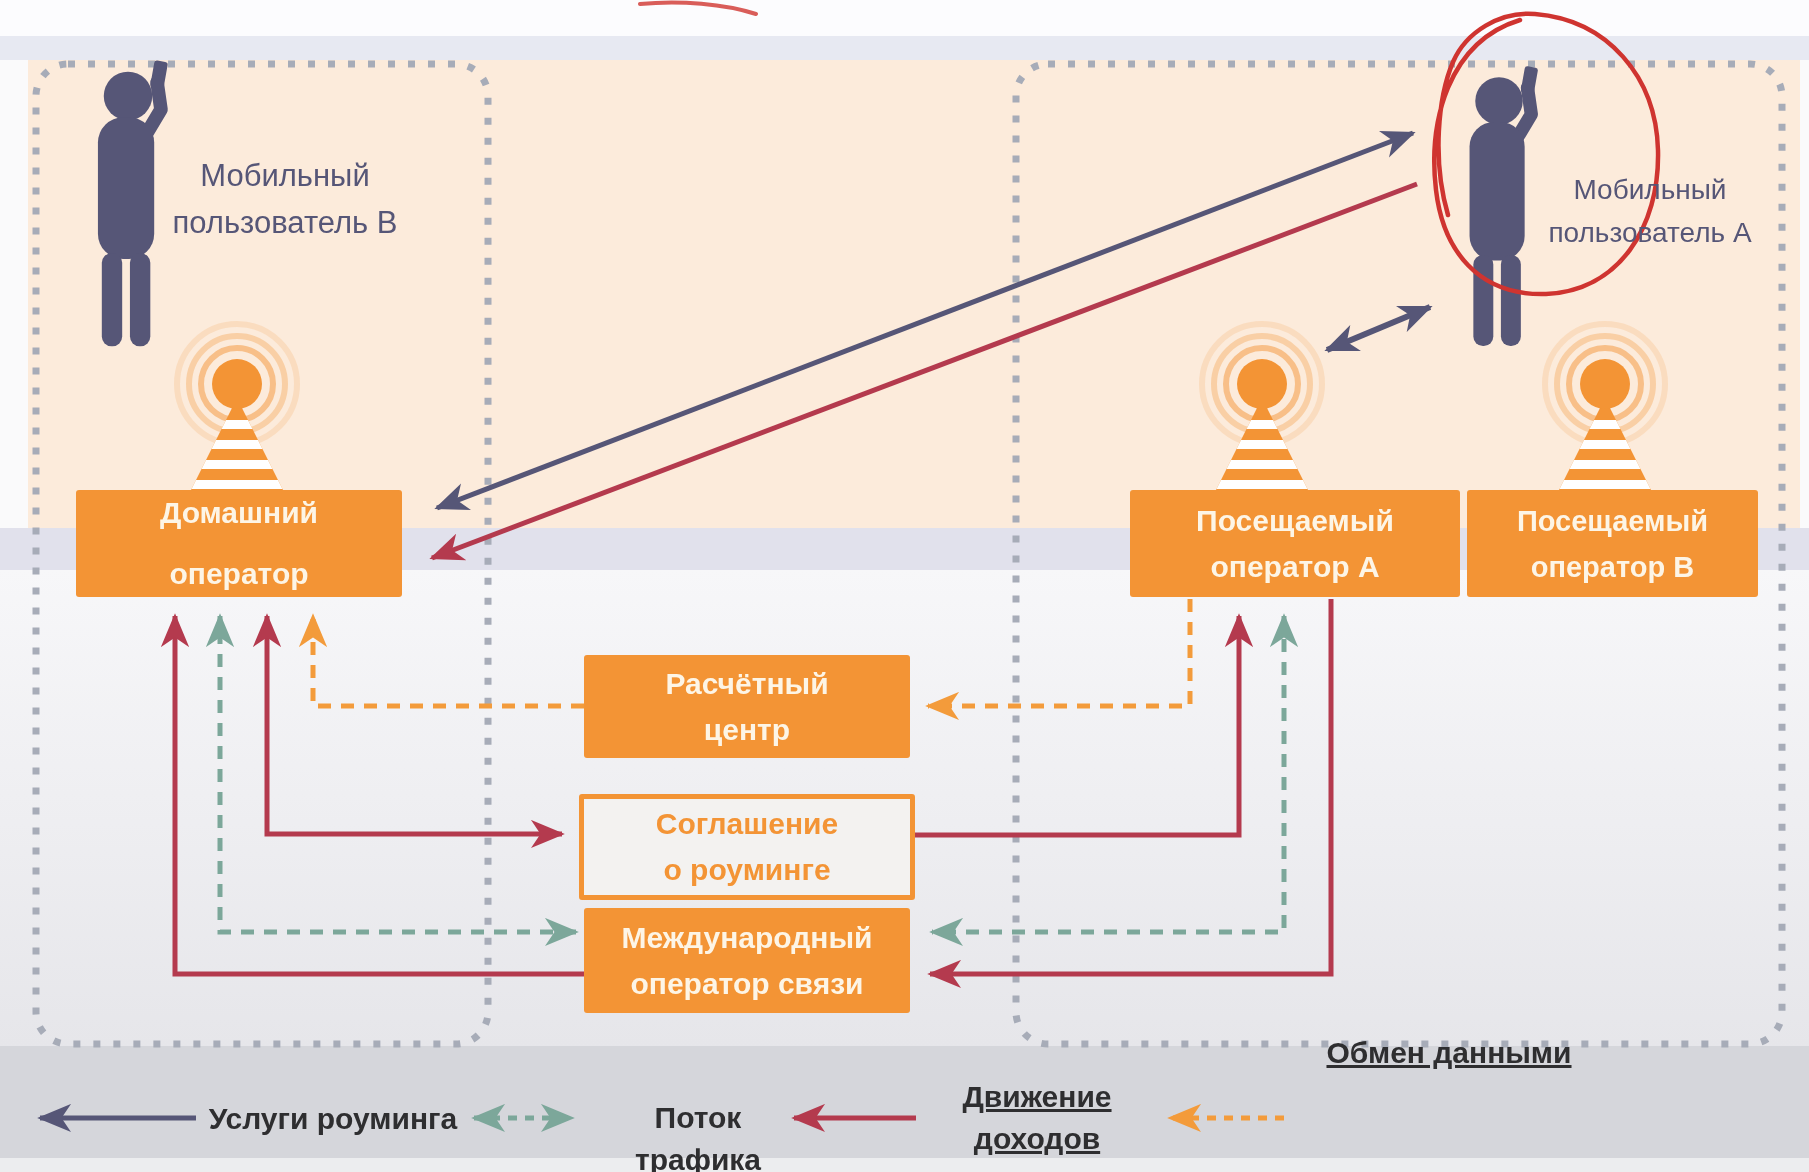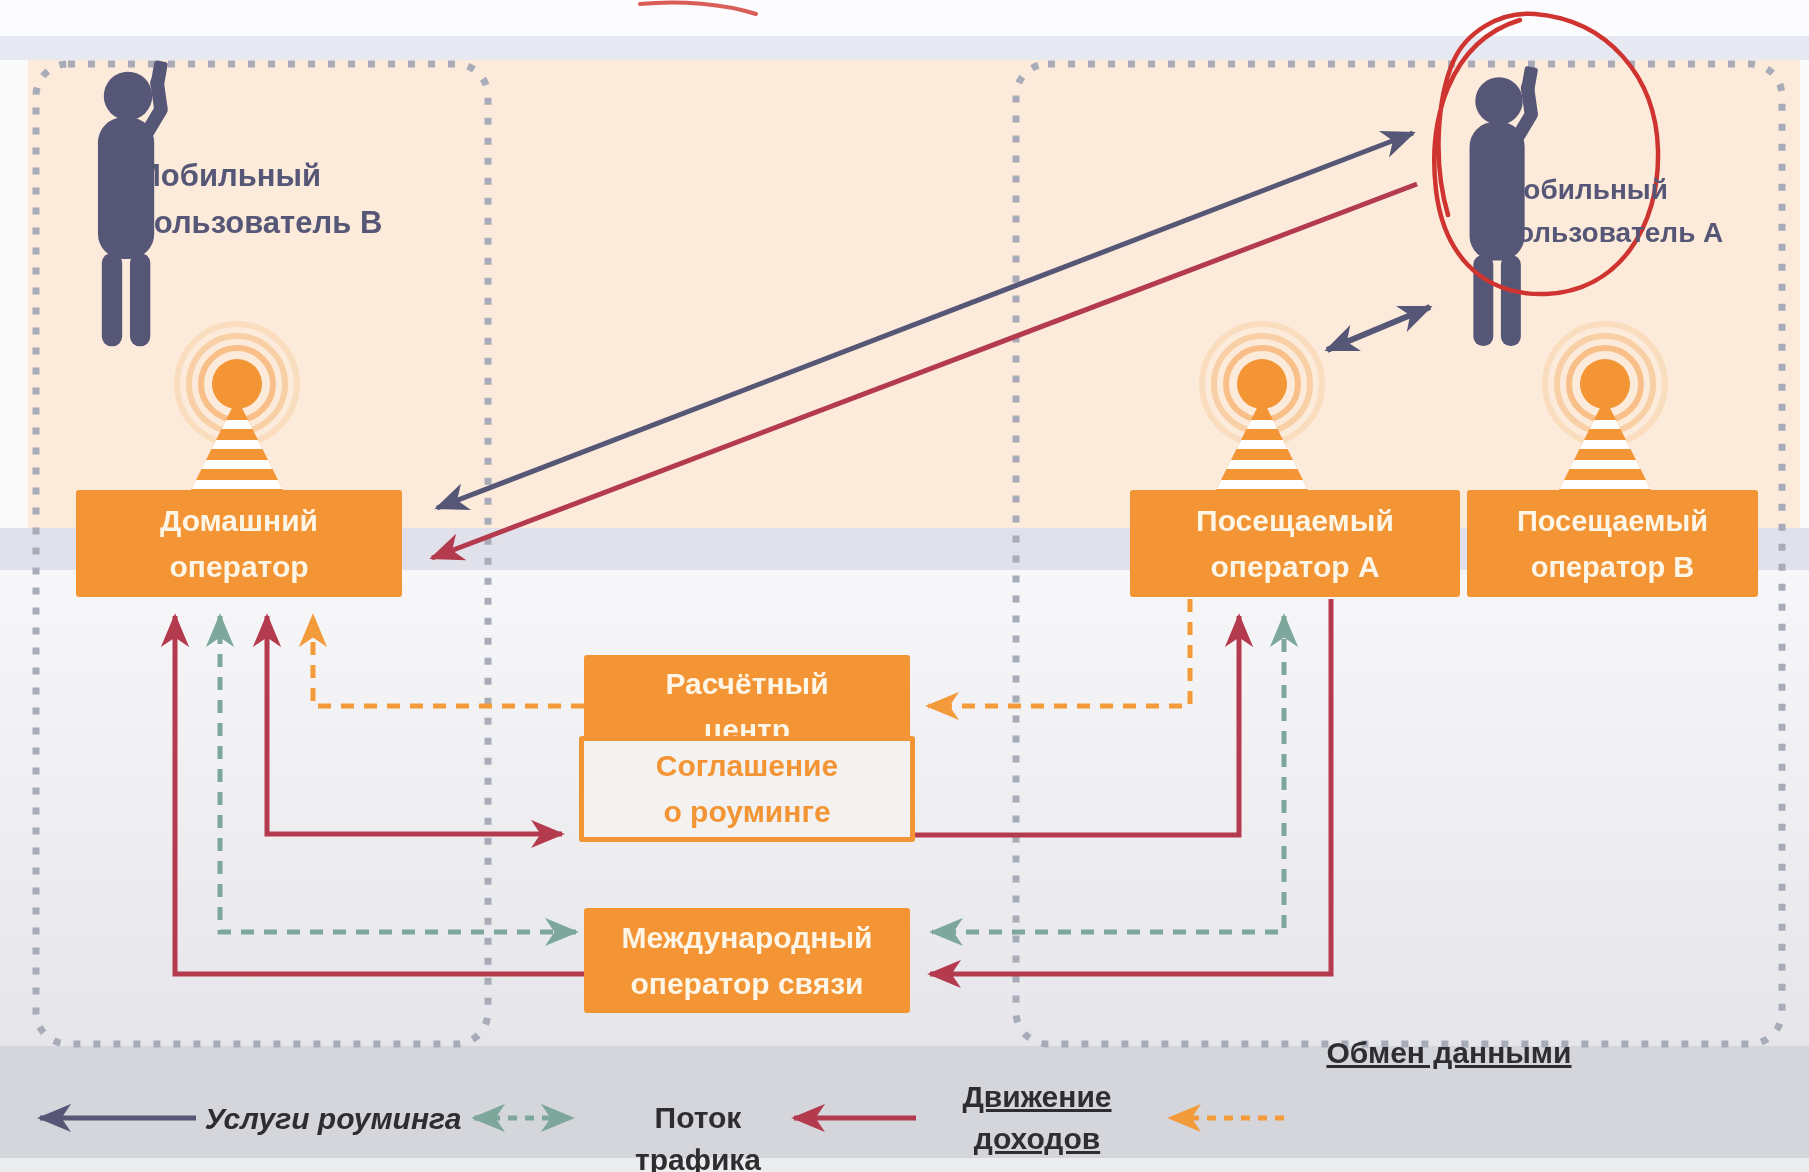--- a/index.html
+++ b/index.html
@@ -19,22 +19,22 @@
   .band-lav{top:528px;height:42px;background:var(--c-lavender,#e1e1ec);}
   .band-mid{top:570px;height:476px;background:linear-gradient(#f7f7f9,#e6e6ea);}
   .band-legend{top:1046px;height:112px;background:var(--c-legend_band,#d5d6db);}
   .band-bottom{top:1158px;height:14px;background:#ecedef;}
   svg.canvas{position:absolute;left:0;top:0;}
   .obox{position:absolute;display:flex;flex-direction:column;justify-content:center;
         text-align:center;background:var(--c-box_orange,#f39435);color:var(--c-box_text,#fdf5e6);
         font-weight:bold;font-size:30px;line-height:46px;border-radius:3px;}
   .obox-outline{background:var(--c-agreement_bg,#f3f2f0);color:var(--c-box_orange,#f39435);
         border:5px solid var(--c-box_orange,#f39435);}
-  .userlabel{position:absolute;color:var(--c-slate,#565677);
-        font-weight:bold;}
+  .userlabel{position:absolute;text-align:center;color:var(--c-slate,#565677);
+        font-weight:normal;}
   .legendlabel{position:absolute;text-align:center;color:var(--c-legend_text,#2e2e30);
         font-weight:bold;font-size:30px;line-height:42px;}
   .s-purple{stroke:var(--c-slate,#565677);} .f-purple{fill:var(--c-slate,#565677);}
   .s-crimson{stroke:var(--c-crimson,#b43a4e);} .f-crimson{fill:var(--c-crimson,#b43a4e);}
   .s-teal{stroke:var(--c-teal,#7ca79a);} .f-teal{fill:var(--c-teal,#7ca79a);}
   .s-orange{stroke:var(--c-arrow_orange,#f39b3b);} .f-orange{fill:var(--c-arrow_orange,#f39b3b);}
   .s-pen{stroke:var(--c-pen_red,#cf3430);}
   .dash{stroke-dasharray:13 10;}
 </style>
 </head>
@@ -136,61 +136,61 @@
     </g>
 
     <g>
       <path d="M1520,20 C1448,42 1428,122 1436,190 C1443,250 1478,296 1546,294
                C1618,291 1660,228 1658,150 C1656,77 1608,20 1535,14
                C1500,11 1466,32 1453,62 C1438,97 1432,160 1448,215" fill="none" class="s-pen" stroke-width="4.5" stroke-linecap="round"></path>
       <path d="M640,4 C680,0 725,4 756,14" fill="none" class="s-pen" stroke-width="4" stroke-linecap="round" opacity="0.8"></path>
     </g>
   </svg>
 
-  <div class="obox" style="left:76px;top:490px;width:326px;height:107px;">
+  <div class="obox" style="left:76px;top:490px;width:326px;height:107px;justify-content:space-between;">
     <span>Домашний</span>
     <span>оператор</span>
   </div>
 
   <div class="obox" style="left:1130px;top:490px;width:330px;height:107px;">
     <span>Посещаемый</span>
     <span>оператор A</span>
   </div>
 
   <div class="obox" style="left:1467px;top:490px;width:291px;height:107px;font-size:29px;">
     <span>Посещаемый</span>
     <span>оператор B</span>
   </div>
 
   <div class="obox" style="left:584px;top:655px;width:326px;height:103px;">
     <span>Расчётный</span>
     <span>центр</span>
   </div>
 
-  <div class="obox obox-outline" style="left:579px;top:736px;width:326px;height:96px;">
+  <div class="obox obox-outline" style="left:579px;top:794px;width:326px;height:96px;">
     <span>Соглашение</span>
     <span>о роуминге</span>
   </div>
 
   <div class="obox" style="left:584px;top:908px;width:326px;height:105px;justify-content:center;">
     <span>Международный</span>
     <span>оператор связи</span>
   </div>
 
   <div class="userlabel" style="left:135px;top:152px;width:300px;font-size:31px;line-height:47px;">
     <span style="display:block">Мобильный</span>
     <span style="display:block">пользователь B</span>
   </div>
 
   <div class="userlabel" style="left:1500px;top:168px;width:300px;font-size:28px;line-height:43px;">
     <span style="display:block">Мобильный</span>
     <span style="display:block">пользователь A</span>
   </div>
 
-  <div class="legendlabel" style="left:202px;top:1098px;width:262px;font-style:italic;">Услуги роуминга</div>
+  <div class="legendlabel" style="left:202px;top:1098px;width:262px;">Услуги роуминга</div>
 
   <div class="legendlabel" style="left:600px;top:1076px;width:196px;margin-top:21px;">
     <span style="display:block">Поток</span>
     <span style="display:block">трафика</span>
   </div>
 
   <div class="legendlabel" style="left:937px;top:1076px;width:200px;text-decoration:underline;">
     <span style="display:block">Движение</span>
     <span style="display:block">доходов</span>
   </div>

